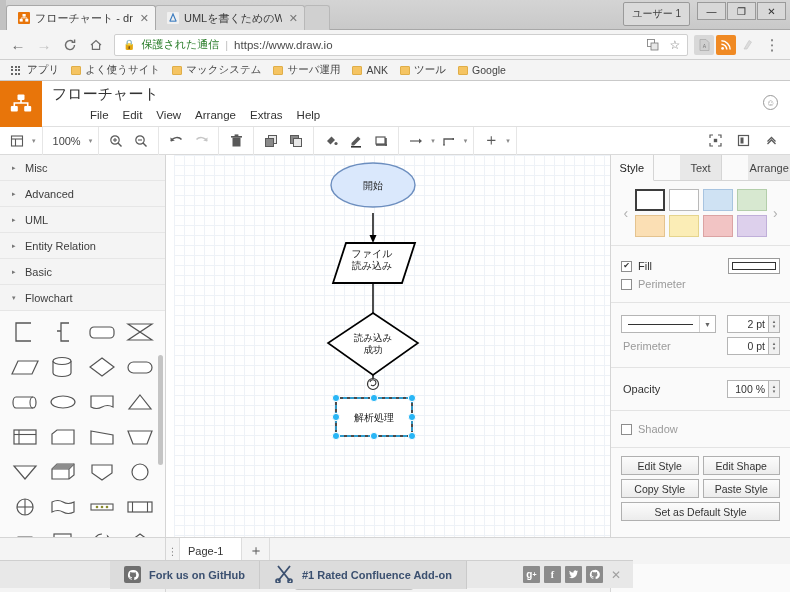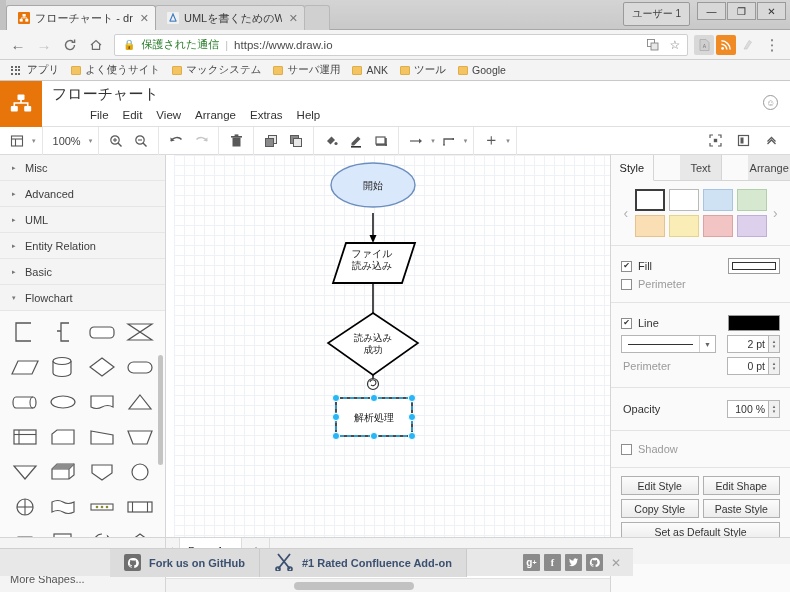--- a/index.html
+++ b/index.html
@@ -181,21 +181,21 @@
   .pb-sidespace { width:166px; height:27px; border-right:1px solid #d5d5d5;
                   display:flex; align-items:center; padding-left:10px; font-size:11px; color:#555;}
   .pb-handle { width:14px; height:27px; display:flex; align-items:center; justify-content:center;
                color:#888; font-size:10px; border-right:1px solid #ddd;}
   .pb-tab { height:27px; padding:0 18px 0 8px; display:flex; align-items:center;
             font-size:11px; color:#333; background:#fff; border-right:1px solid #ddd;}
   .pb-add { width:28px; height:27px; display:flex; align-items:center; justify-content:center;
             font-size:14px; color:#555; background:#f4f4f4; border-right:1px solid #ddd;}
 
   
-  .footer { position:absolute; left:0; bottom:16px; width:633px; height:28px;
+  .footer { position:absolute; left:0; bottom:4px; width:633px; height:28px;
             background:#e8e8e8; border-top:1px solid #cfcfcf; display:flex; align-items:center;}
   .ft-spacer { width:110px; height:28px;}
   .ft-item { height:28px; display:flex; align-items:center; gap:8px; padding:0 14px;
              background:#dcdcdc; border-right:1px solid #cacaca;
              font-size:11px; font-weight:bold; color:#3b5070;}
   .ft-right { margin-left:auto; display:flex; align-items:center; gap:4px; padding-right:8px;}
   .soc { width:17px; height:17px; background:#8b8b8b; color:#fff; display:flex;
          align-items:center; justify-content:center; font-size:10px; font-weight:bold; border-radius:1px;}
   .ft-close { color:#a0a0a0; font-size:12px; padding:0 4px;}
   .gh-ico { width:17px; height:17px; background:#6f6f6f; border-radius:2px; display:flex;
@@ -790,27 +790,20 @@
           <div class="fmt-row">
             <div style="display:flex;align-items:center;">
               <span class="cb"></span>
               <span class="fmt-lbl dim">Perimeter</span>
             </div>
           </div>
         </div>
 
         <div class="fmt-sect">
           <div class="fmt-row">
-            <div style="display:flex;align-items:center;">
-              <span class="cb checked"></span>
-              <span class="fmt-lbl">Line</span>
-            </div>
-            <div class="colorbox black"></div>
-          </div>
-          <div class="fmt-row">
             <div class="linestyle">
               <span class="ln"></span>
               <span class="dd">▼</span>
             </div>
             <div class="numfield">
               <span class="numbox">2 pt</span>
               <span class="spin">
                   <span>▴</span>
                   <span>▾</span>
                 </span>

